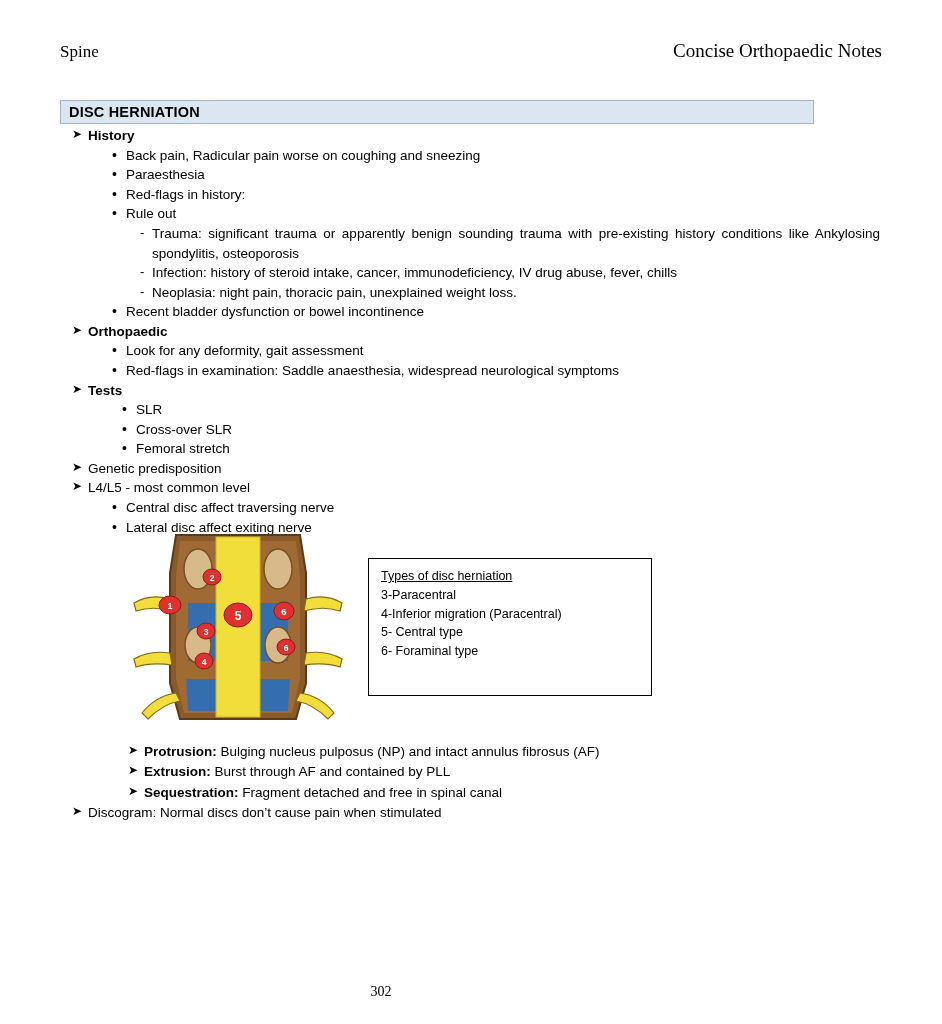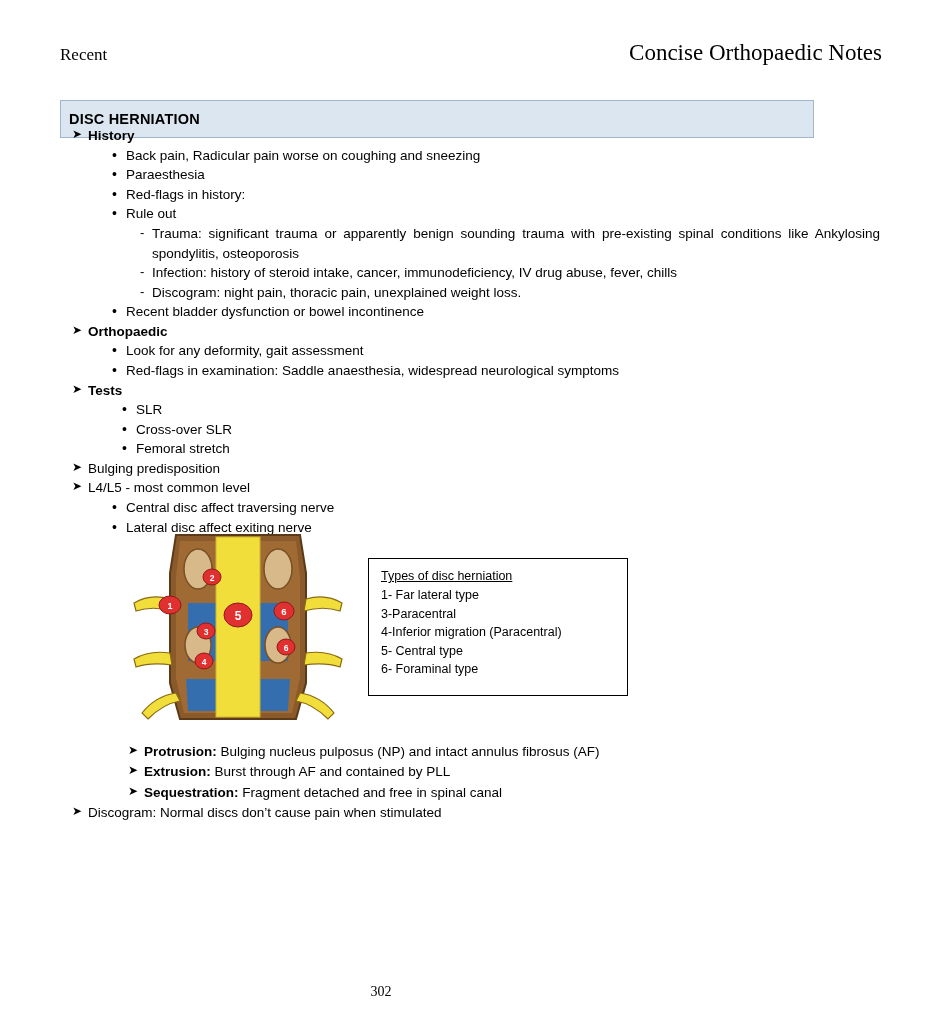--- a/index.html
+++ b/index.html
@@ -28,29 +28,29 @@
     top: 40px;
     left: 60px;
     right: 60px;
     display: flex;
     justify-content: space-between;
     align-items: baseline;
     font-family: "Liberation Serif", serif;
     font-size: 17px;
   }
   .header-left { font-size: 17px; }
-  .header-right { font-size: 23px; }
+  .header-right { font-size: 19px; }
 
   
   .title-bar {
     position: absolute;
     top: 100px;
     left: 60px;
     width: 754px;
-    height: 38px;
+    height: 24px;
     background: #dce6f1;
     border: 1px solid #9fb6cd;
     box-sizing: border-box;
     display: flex;
     align-items: center;
     padding-left: 8px;
     font-size: 14.5px;
     font-weight: bold;
     letter-spacing: 0.2px;
   }
@@ -109,21 +109,21 @@
     position: absolute;
     top: 533px;
     left: 128px;
     width: 760px;
     height: 190px;
   }
   .legend-box {
     position: absolute;
     left: 240px;
     top: 25px;
-    width: 260px;
+    width: 284px;
     height: 138px;
     border: 1px solid #000;
     box-sizing: border-box;
     padding: 8px 12px;
     font-size: 12.5px;
     line-height: 1.47;
   }
   .legend-title {
     text-decoration: underline;
     margin-bottom: 1px;
@@ -151,21 +151,21 @@
   }
 
   svg { display: block; }
 </style>
 </head>
 <body>
 
 <div class="page">
 
   <div class="header">
-    <div class="header-left">Recent</div>
+    <div class="header-left">Spine</div>
     <div class="header-right">Concise Orthopaedic Notes</div>
   </div>
 
   <div class="title-bar">
     <span>DISC HERNIATION</span>
   </div>
 
   <div class="content">
 
     <div class="row lvl1">
@@ -185,29 +185,29 @@
       <span class="dot">•</span>
       <span class="txt">Red-flags in history:</span>
     </div>
     <div class="row lvl2">
       <span class="dot">•</span>
       <span class="txt">Rule out</span>
     </div>
 
     <div class="row lvl3">
       <span class="dash">-</span>
-      <span class="txt wide-just">Trauma: significant trauma or apparently benign sounding trauma with pre-existing spinal conditions like Ankylosing spondylitis, osteoporosis</span>
+      <span class="txt wide-just">Trauma: significant trauma or apparently benign sounding trauma with pre-existing history conditions like Ankylosing spondylitis, osteoporosis</span>
     </div>
     <div class="row lvl3">
       <span class="dash">-</span>
       <span class="txt wide-just2">Infection:    history of steroid intake, cancer, immunodeficiency, IV drug    abuse, fever, chills</span>
     </div>
     <div class="row lvl3">
       <span class="dash">-</span>
-      <span class="txt">Discogram: night pain, thoracic pain, unexplained weight loss.</span>
+      <span class="txt">Neoplasia: night pain, thoracic pain, unexplained weight loss.</span>
     </div>
 
     <div class="row lvl2">
       <span class="dot">•</span>
       <span class="txt">Recent bladder dysfunction or bowel incontinence</span>
     </div>
 
     <div class="row lvl1">
       <span class="arrow">➤</span>
       <span class="txt b">Orthopaedic</span>
@@ -233,21 +233,21 @@
       <span class="dot">•</span>
       <span class="txt">Cross-over SLR</span>
     </div>
     <div class="row" style="margin-left:62px">
       <span class="dot">•</span>
       <span class="txt">Femoral stretch</span>
     </div>
 
     <div class="row lvl1">
       <span class="arrow">➤</span>
-      <span class="txt">Bulging predisposition</span>
+      <span class="txt">Genetic predisposition</span>
     </div>
 
     <div class="row lvl1">
       <span class="arrow">➤</span>
       <span class="txt">L4/L5 - most common level</span>
     </div>
     <div class="row lvl2">
       <span class="dot">•</span>
       <span class="txt">Central disc affect traversing nerve</span>
     </div>
@@ -300,21 +300,20 @@
 
       <ellipse cx="156" cy="78" rx="10" ry="9" fill="#e03030" stroke="#8e1a1a" stroke-width="1"></ellipse>
       <text x="156" y="82" font-family="Liberation Sans, sans-serif" font-size="9.5" font-weight="bold" fill="#ffffff" text-anchor="middle">6</text>
 
       <ellipse cx="158" cy="114" rx="9" ry="8" fill="#e03030" stroke="#8e1a1a" stroke-width="1"></ellipse>
       <text x="158" y="117.5" font-family="Liberation Sans, sans-serif" font-size="8.5" font-weight="bold" fill="#ffffff" text-anchor="middle">6</text>
     </svg>
 
     <div class="legend-box">
       <div class="legend-title">Types of disc herniation</div>
-      <div>1- Far lateral type</div>
       <div>3-Paracentral</div>
       <div>4-Inferior migration (Paracentral)</div>
       <div>5- Central type</div>
       <div>6- Foraminal type</div>
     </div>
   </div>
 
   <div class="bottom-list">
     <div class="row sub-arrow-row">
       <span class="arrow">➤</span>

